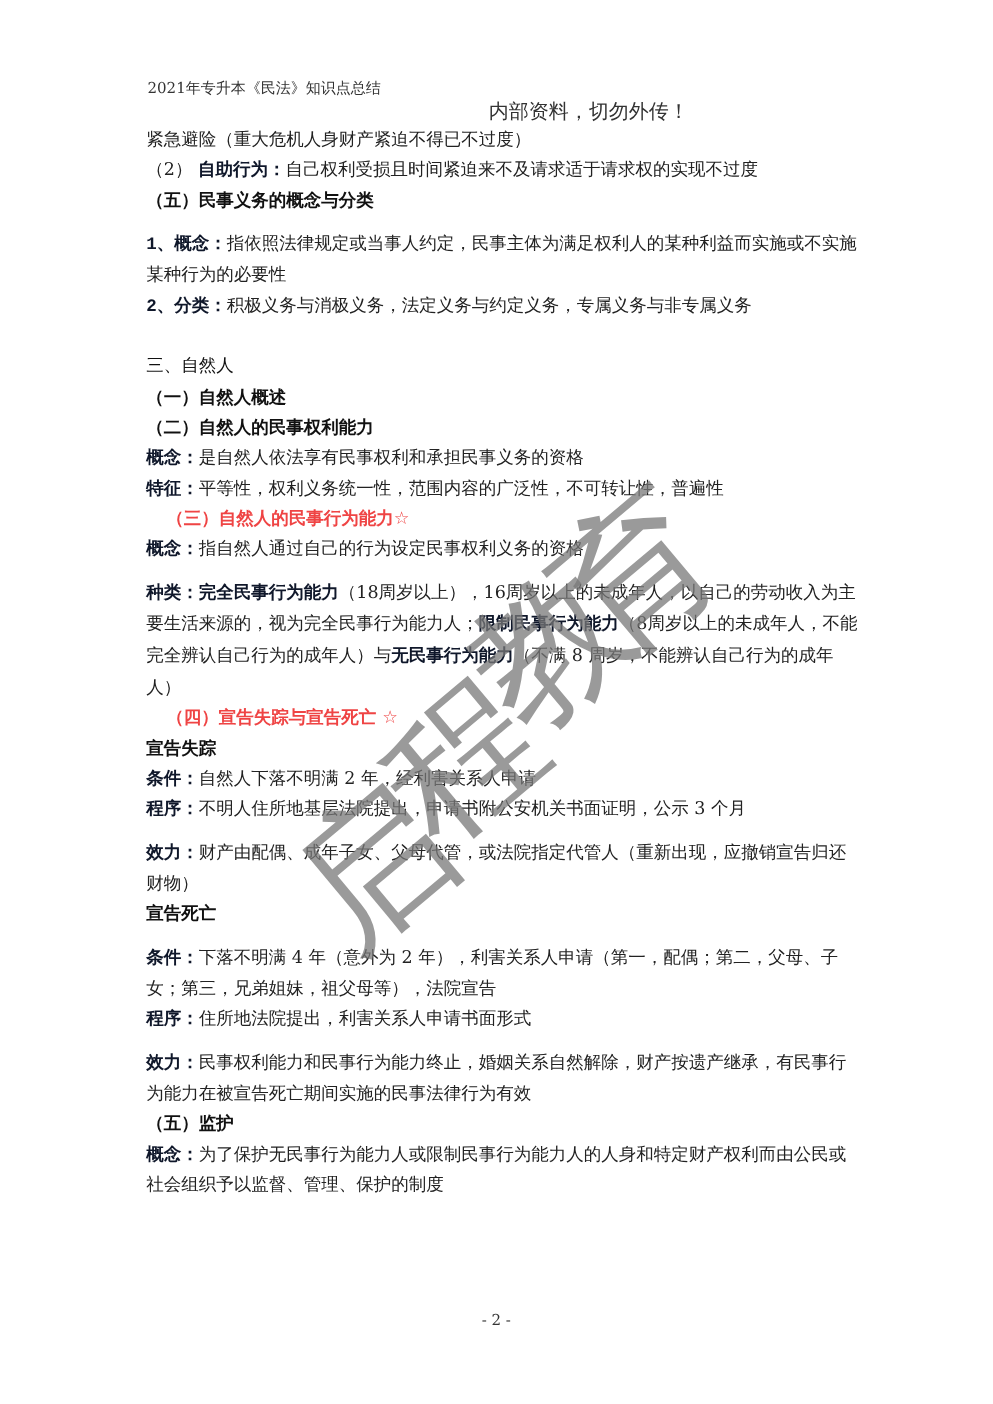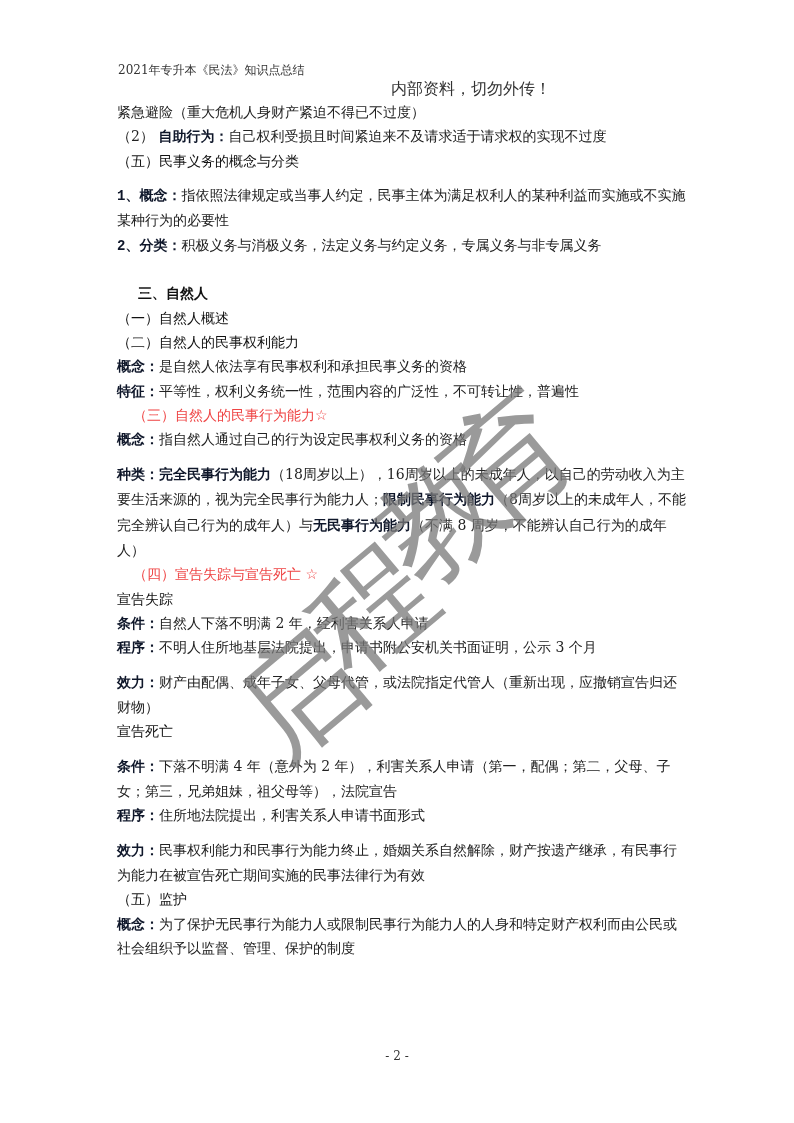--- a/index.html
+++ b/index.html
@@ -5,21 +5,21 @@
   html, body { margin:0; padding:0; background:#ffffff; }
   body { width:794px; height:1123px; position:relative; overflow:hidden;
          font-family:"DejaVu Serif","Liberation Serif",serif; color:#222; }
   .page { position:absolute; left:0; top:4px; width:669px; height:1123px; }
   .hdr-left { position:absolute; left:118px; top:58px; font-size:12px; color:#333; }
   .hdr-right { position:absolute; right:118px; top:75px; font-size:16px; color:#333; }
   .body { position:absolute; left:117px; top:96px; width:570px; font-size:14px; line-height:24.35px; }
   .line { white-space:nowrap; height:24.35px; }
   .wrap { white-space:normal; height:auto;margin-top:10px; }
   .b { font-family:Liberation Mono, monospace; font-weight:bold; color:#0f172a; }
-  .h { font-family:"DejaVu Sans","Liberation Sans",sans-serif; font-weight:normal; color:#111; }
+  .h { font-family:"DejaVu Sans","Liberation Sans",sans-serif; font-weight:bold; color:#111; }
   .red { color:#ef4444;margin-left:16px; }
   .blank { height:24.35px; }
   .pgnum { position:absolute; left:0; width:794px; top:1045px; text-align:center; font-size:12px; color:#333; }
   .wm { position:absolute; left:250px; top:395px; width:360px; height:360px; pointer-events:none; }
   .wm span { position:absolute; font-family:"DejaVu Serif",serif; font-size:120px; color:rgba(120,120,120,0.75);
              transform:rotate(-40deg); line-height:1; }
 </style>
 </head>
 <body>
 
@@ -31,21 +31,21 @@
   <div class="body">
     <div class="line"><span>紧急避险（重大危机人身财产紧迫不得已不过度）</span></div>
     <div class="line">
       <span>（2）</span>
       <span class="b">自助行为：</span><span>自己权利受损且时间紧迫来不及请求适于请求权的实现不过度</span>
     </div>
     <div class="line h">（五）民事义务的概念与分类</div>
     <div class="wrap"><span class="b">1、概念：</span><span>指依照法律规定或当事人约定，民事主体为满足权利人的某种利益而实施或不实施某种行为的必要性</span></div>
     <div class="line"><span class="b">2、分类：</span><span>积极义务与消极义务，法定义务与约定义务，专属义务与非专属义务</span></div>
     <div class="blank"></div>
-    <div class="line h" style="font-weight:bold;margin-left:21px;">三、自然人</div>
+    <div class="line h" style="font-weight:normal;">三、自然人</div>
     <div class="line h">（一）自然人概述</div>
     <div class="line h">（二）自然人的民事权利能力</div>
     <div class="line"><span class="b">概念：</span><span>是自然人依法享有民事权利和承担民事义务的资格</span></div>
     <div class="line"><span class="b">特征：</span><span>平等性，权利义务统一性，范围内容的广泛性，不可转让性，普遍性</span></div>
     <div class="line h red">（三）自然人的民事行为能力☆</div>
     <div class="line"><span class="b">概念：</span><span>指自然人通过自己的行为设定民事权利义务的资格</span></div>
     <div class="wrap"><span class="b">种类：</span><span class="b">完全民事行为能力</span><span>（18周岁以上），16周岁以上的未成年人，以自己的劳动收入为主要生活来源的，视为完全民事行为能力人；</span><span class="b">限制民事行为能力</span><span>（8周岁以上的未成年人，不能完全辨认自己行为的成年人）与</span><span class="b">无民事行为能力</span><span>（不满 8 周岁，不能辨认自己行为的成年人）</span></div>
     <div class="line h red">（四）宣告失踪与宣告死亡 ☆</div>
     <div class="line h">宣告失踪</div>
     <div class="line"><span class="b">条件：</span><span>自然人下落不明满 2 年，经利害关系人申请</span></div>

